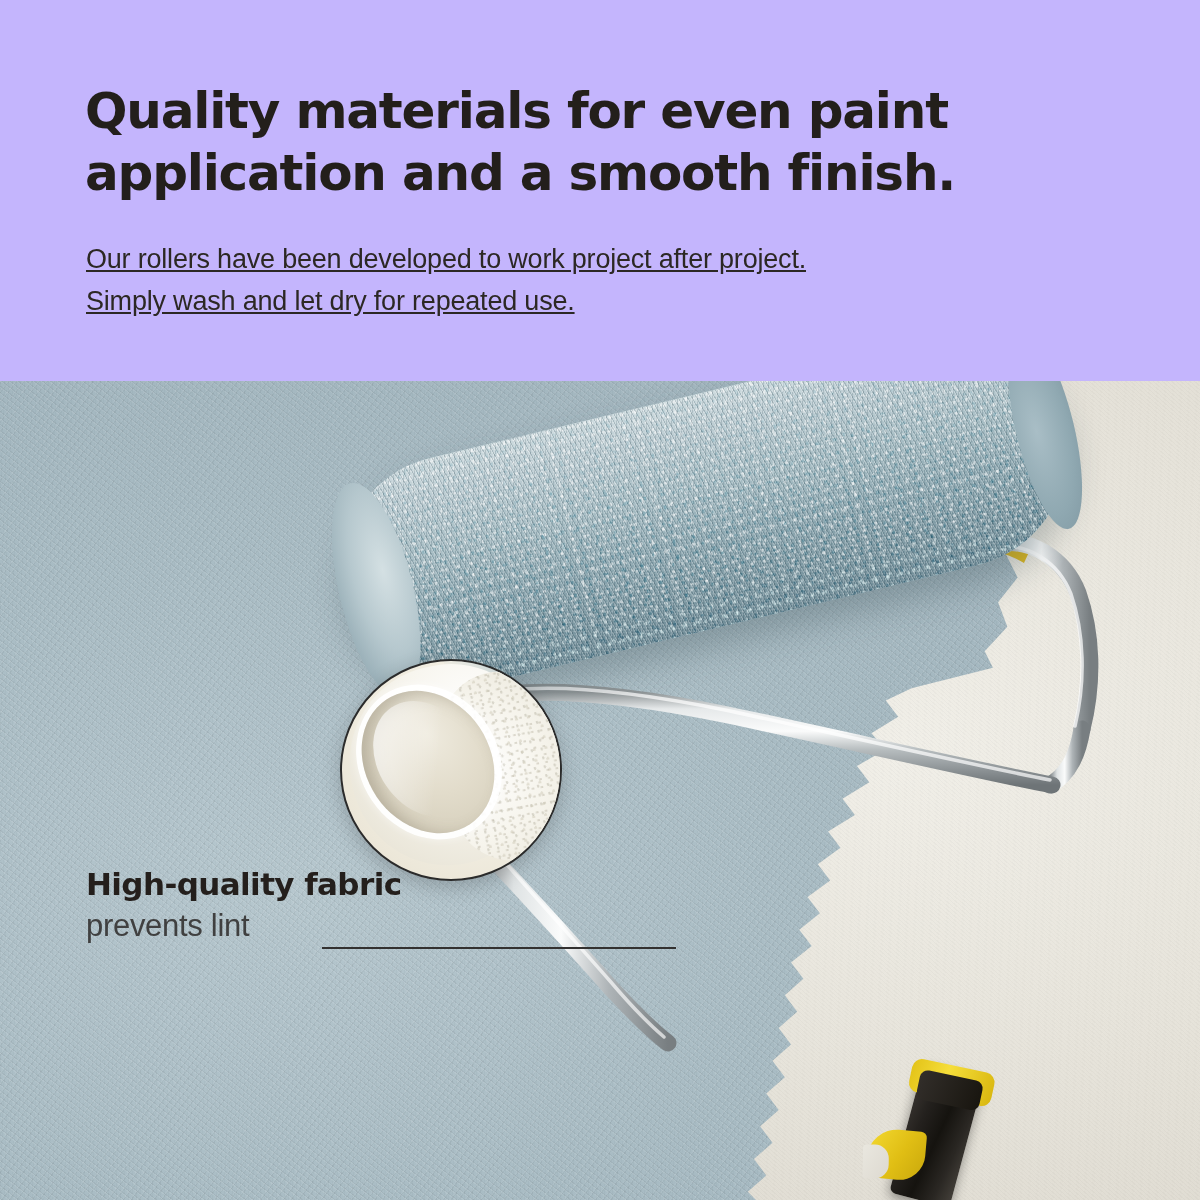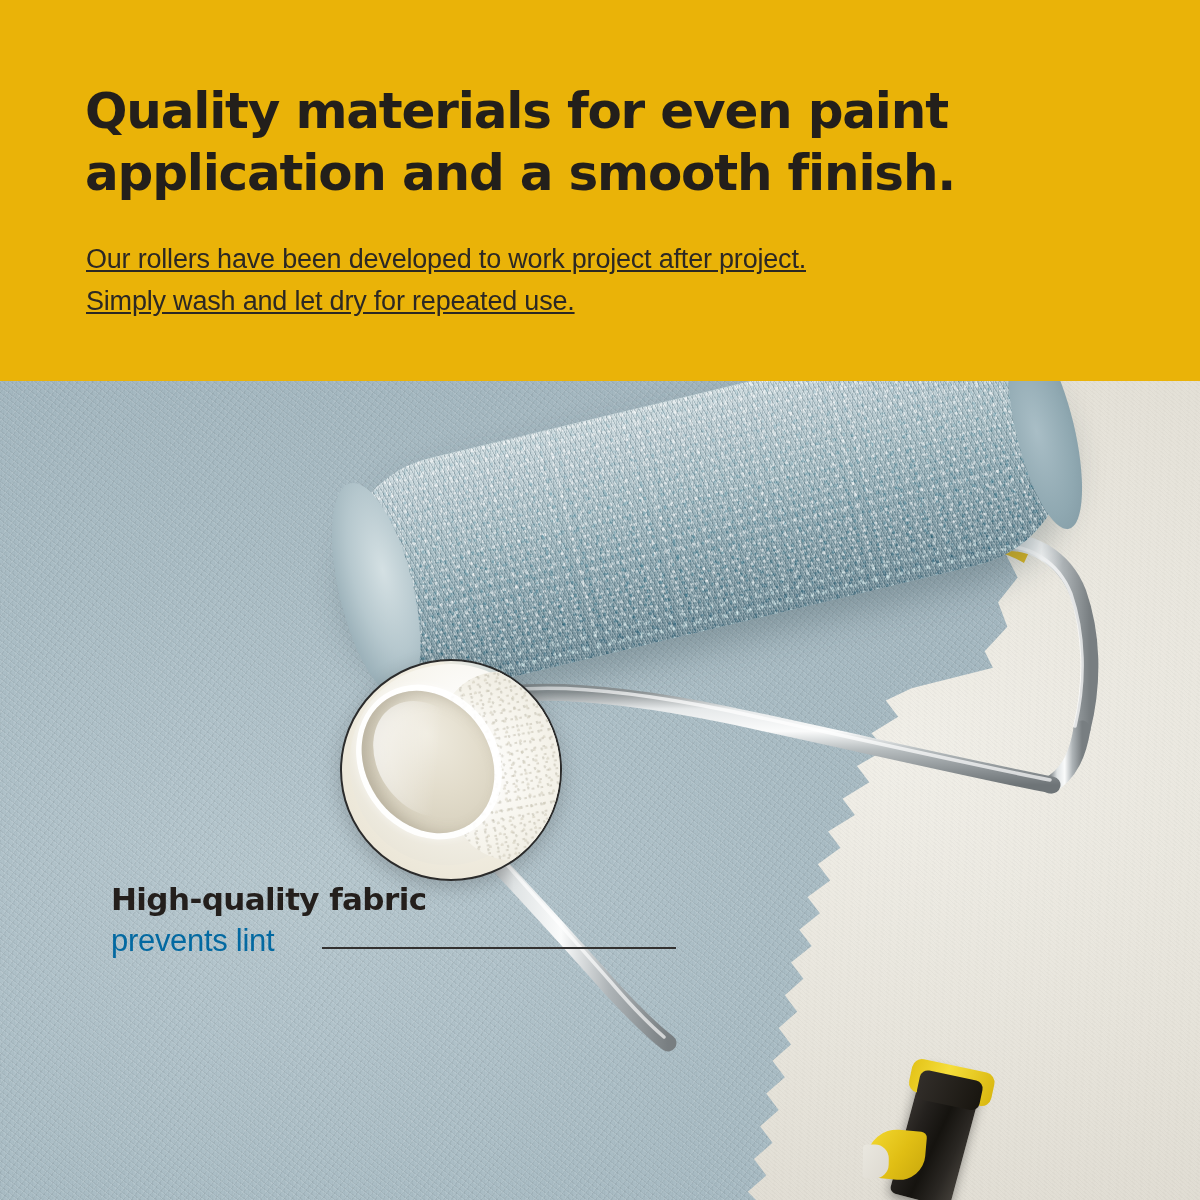--- a/index.html
+++ b/index.html
@@ -12,21 +12,21 @@
   .canvas {
     position:relative;
     width:1200px; height:1200px;
     overflow:hidden;
   }
 
   
   .header {
     position:absolute; left:0; top:0;
     width:1200px; height:381px;
-    background:#eab308;
+    background:#c4b5fd;
     overflow:hidden;
   }
   .headline {
     position:absolute; left:85px; top:80px;
     width:1000px;
     font-family:"DejaVu Sans", sans-serif;
     font-weight:700;
     font-size:50px;
     line-height:62px;
     letter-spacing:-1.2px;
@@ -287,39 +287,38 @@
   }
   
   .mag-wall {
     position:absolute; right:-4px; top:-6px;
     width:120px; height:104px;
     background:radial-gradient(ellipse at 80% 10%, rgba(168,190,198,.85) 0%, rgba(200,214,219,.35) 55%, transparent 78%);
   }
 
   
   .callout-top {
-    position:absolute; left:86px; top:498px;
+    position:absolute; left:86px; top:483px;
     width:620px;
-    margin-left:25px;
   }
   .co-title {
     font-family:"DejaVu Sans", sans-serif;
     font-weight:700;
     font-size:31px;
     line-height:40px;
     letter-spacing:-0.6px;
     color:#241F1C;
   }
   .co-sub {
     font-family:"Liberation Sans", sans-serif;
     font-weight:300;
     font-size:31px;
     line-height:44px;
     letter-spacing:-0.3px;
-    color:#0369a1;
+    color:#404040;
     white-space:nowrap;
   }
   .leader-h {
     position:absolute; left:322px; top:566px;
     width:354px; height:2px;
     background:#333130;
   }
 </style>
 </head>
 <body>

